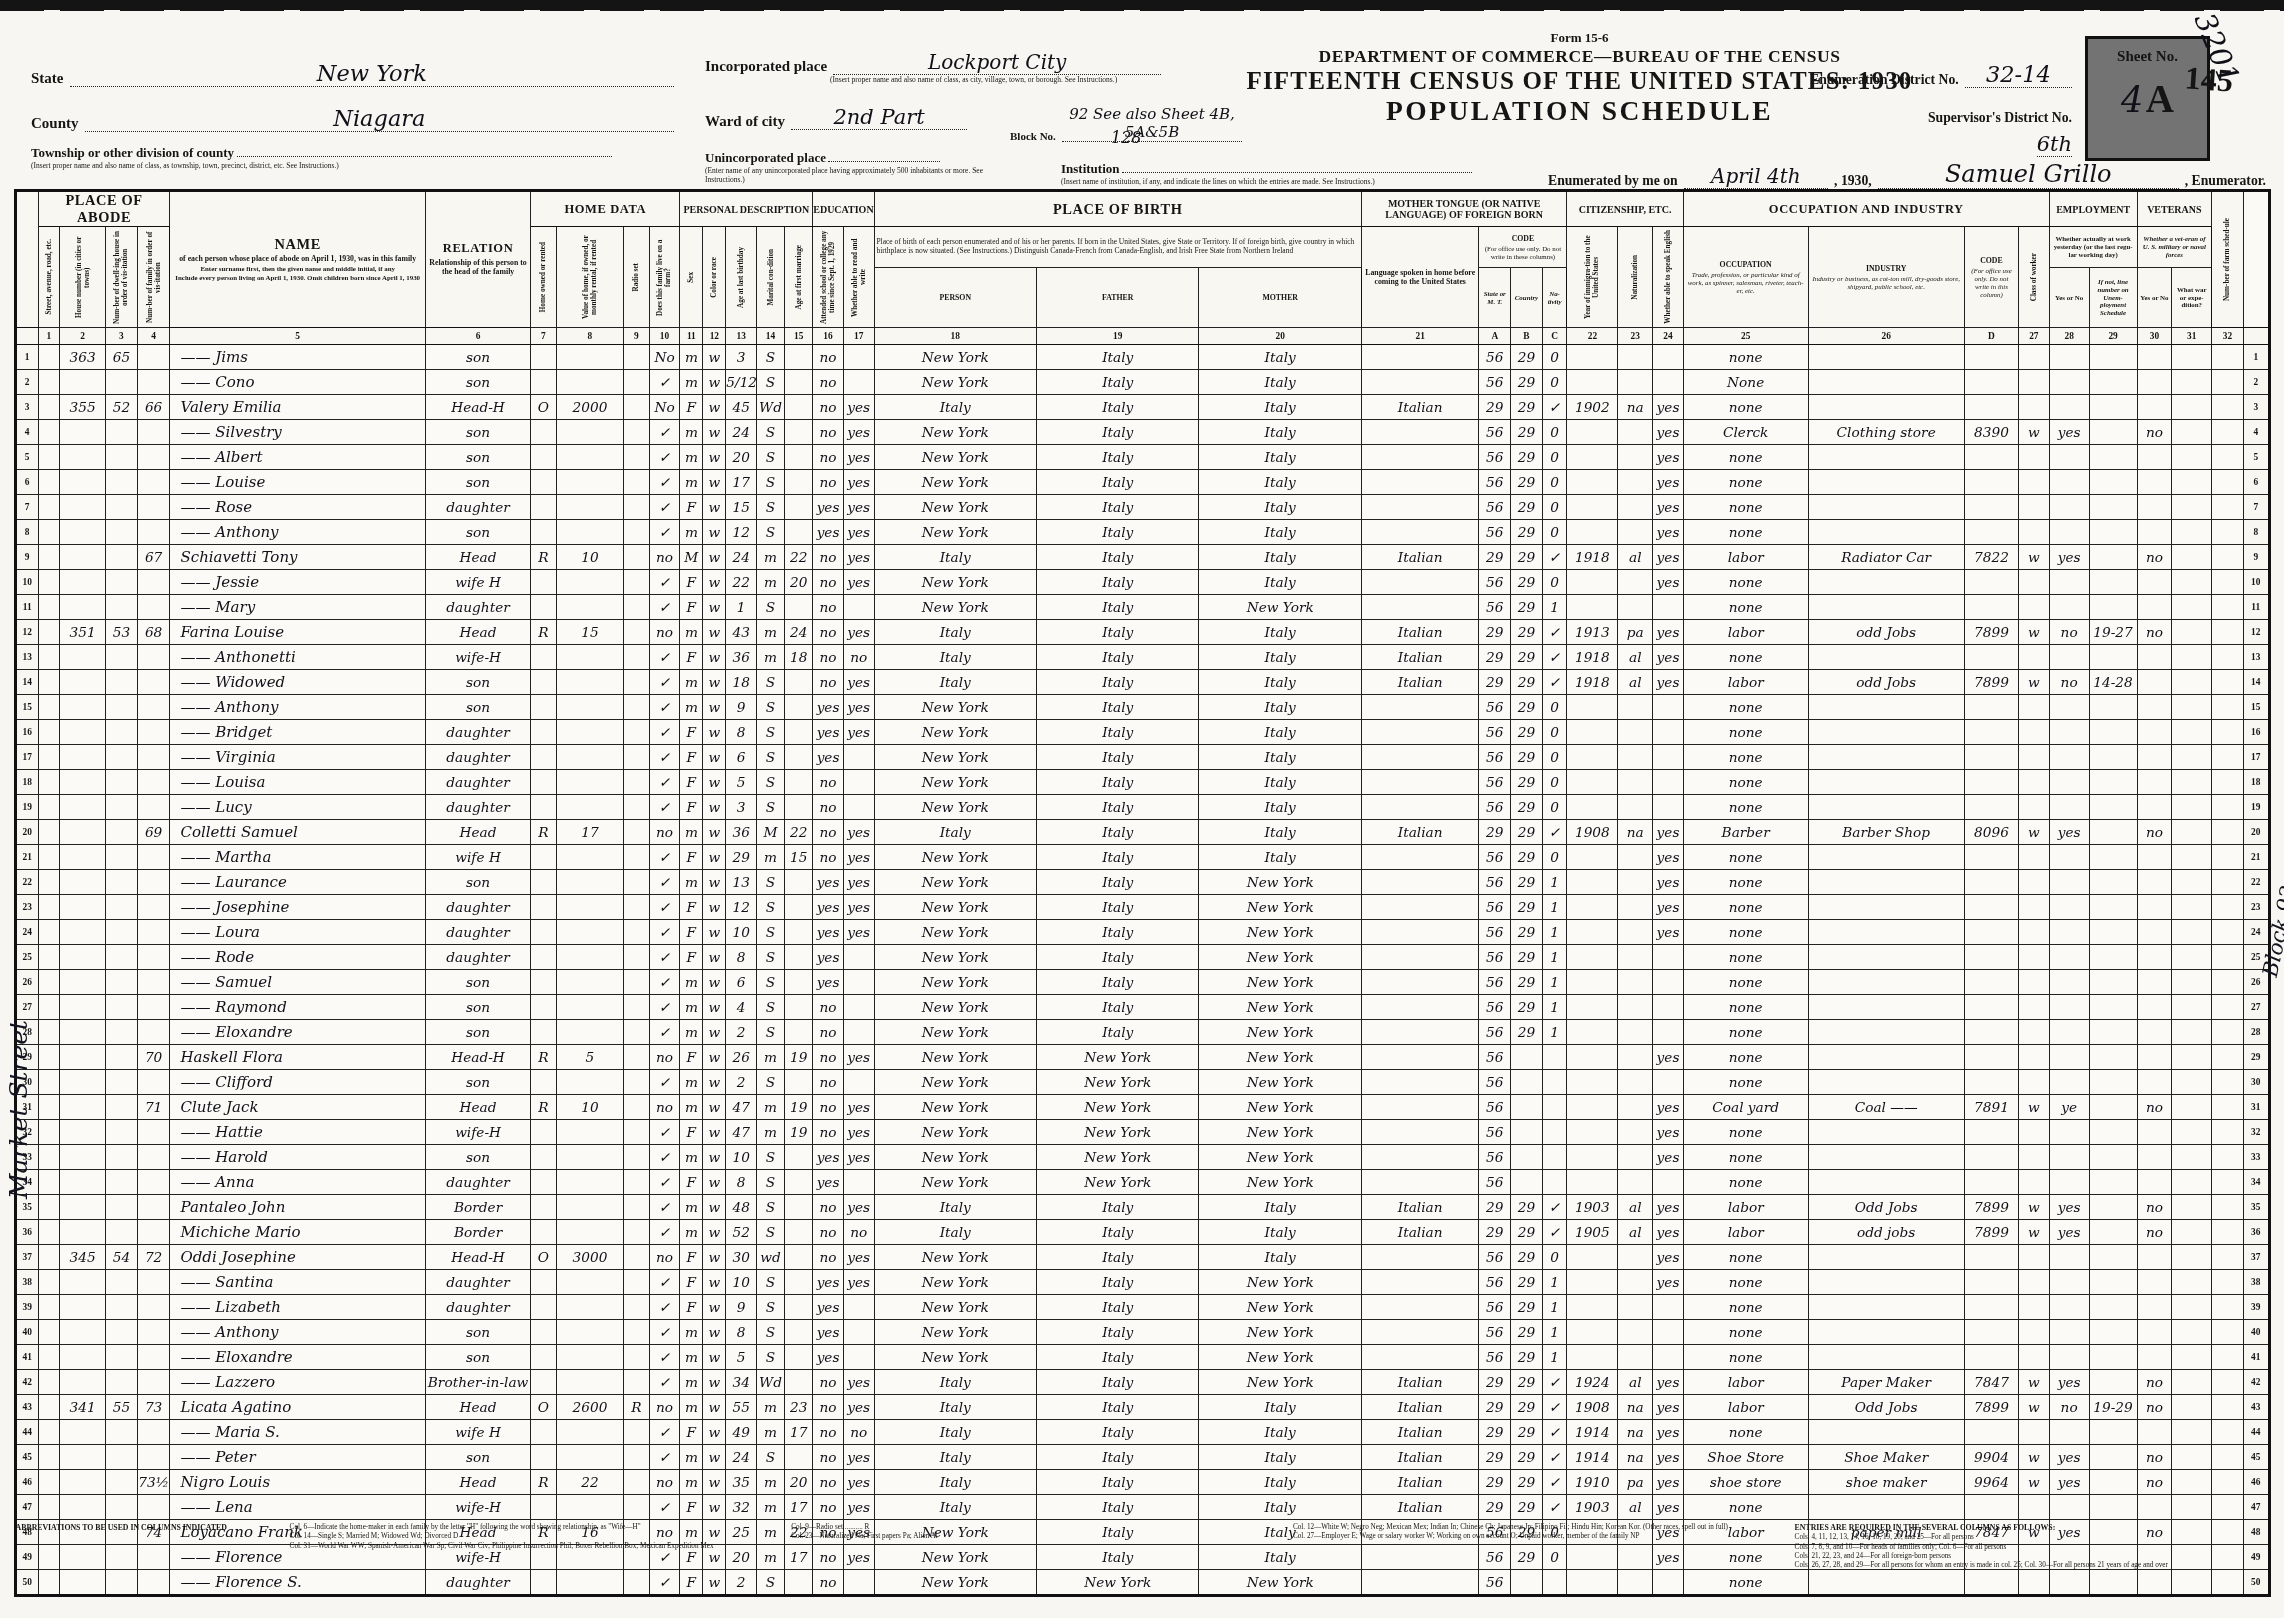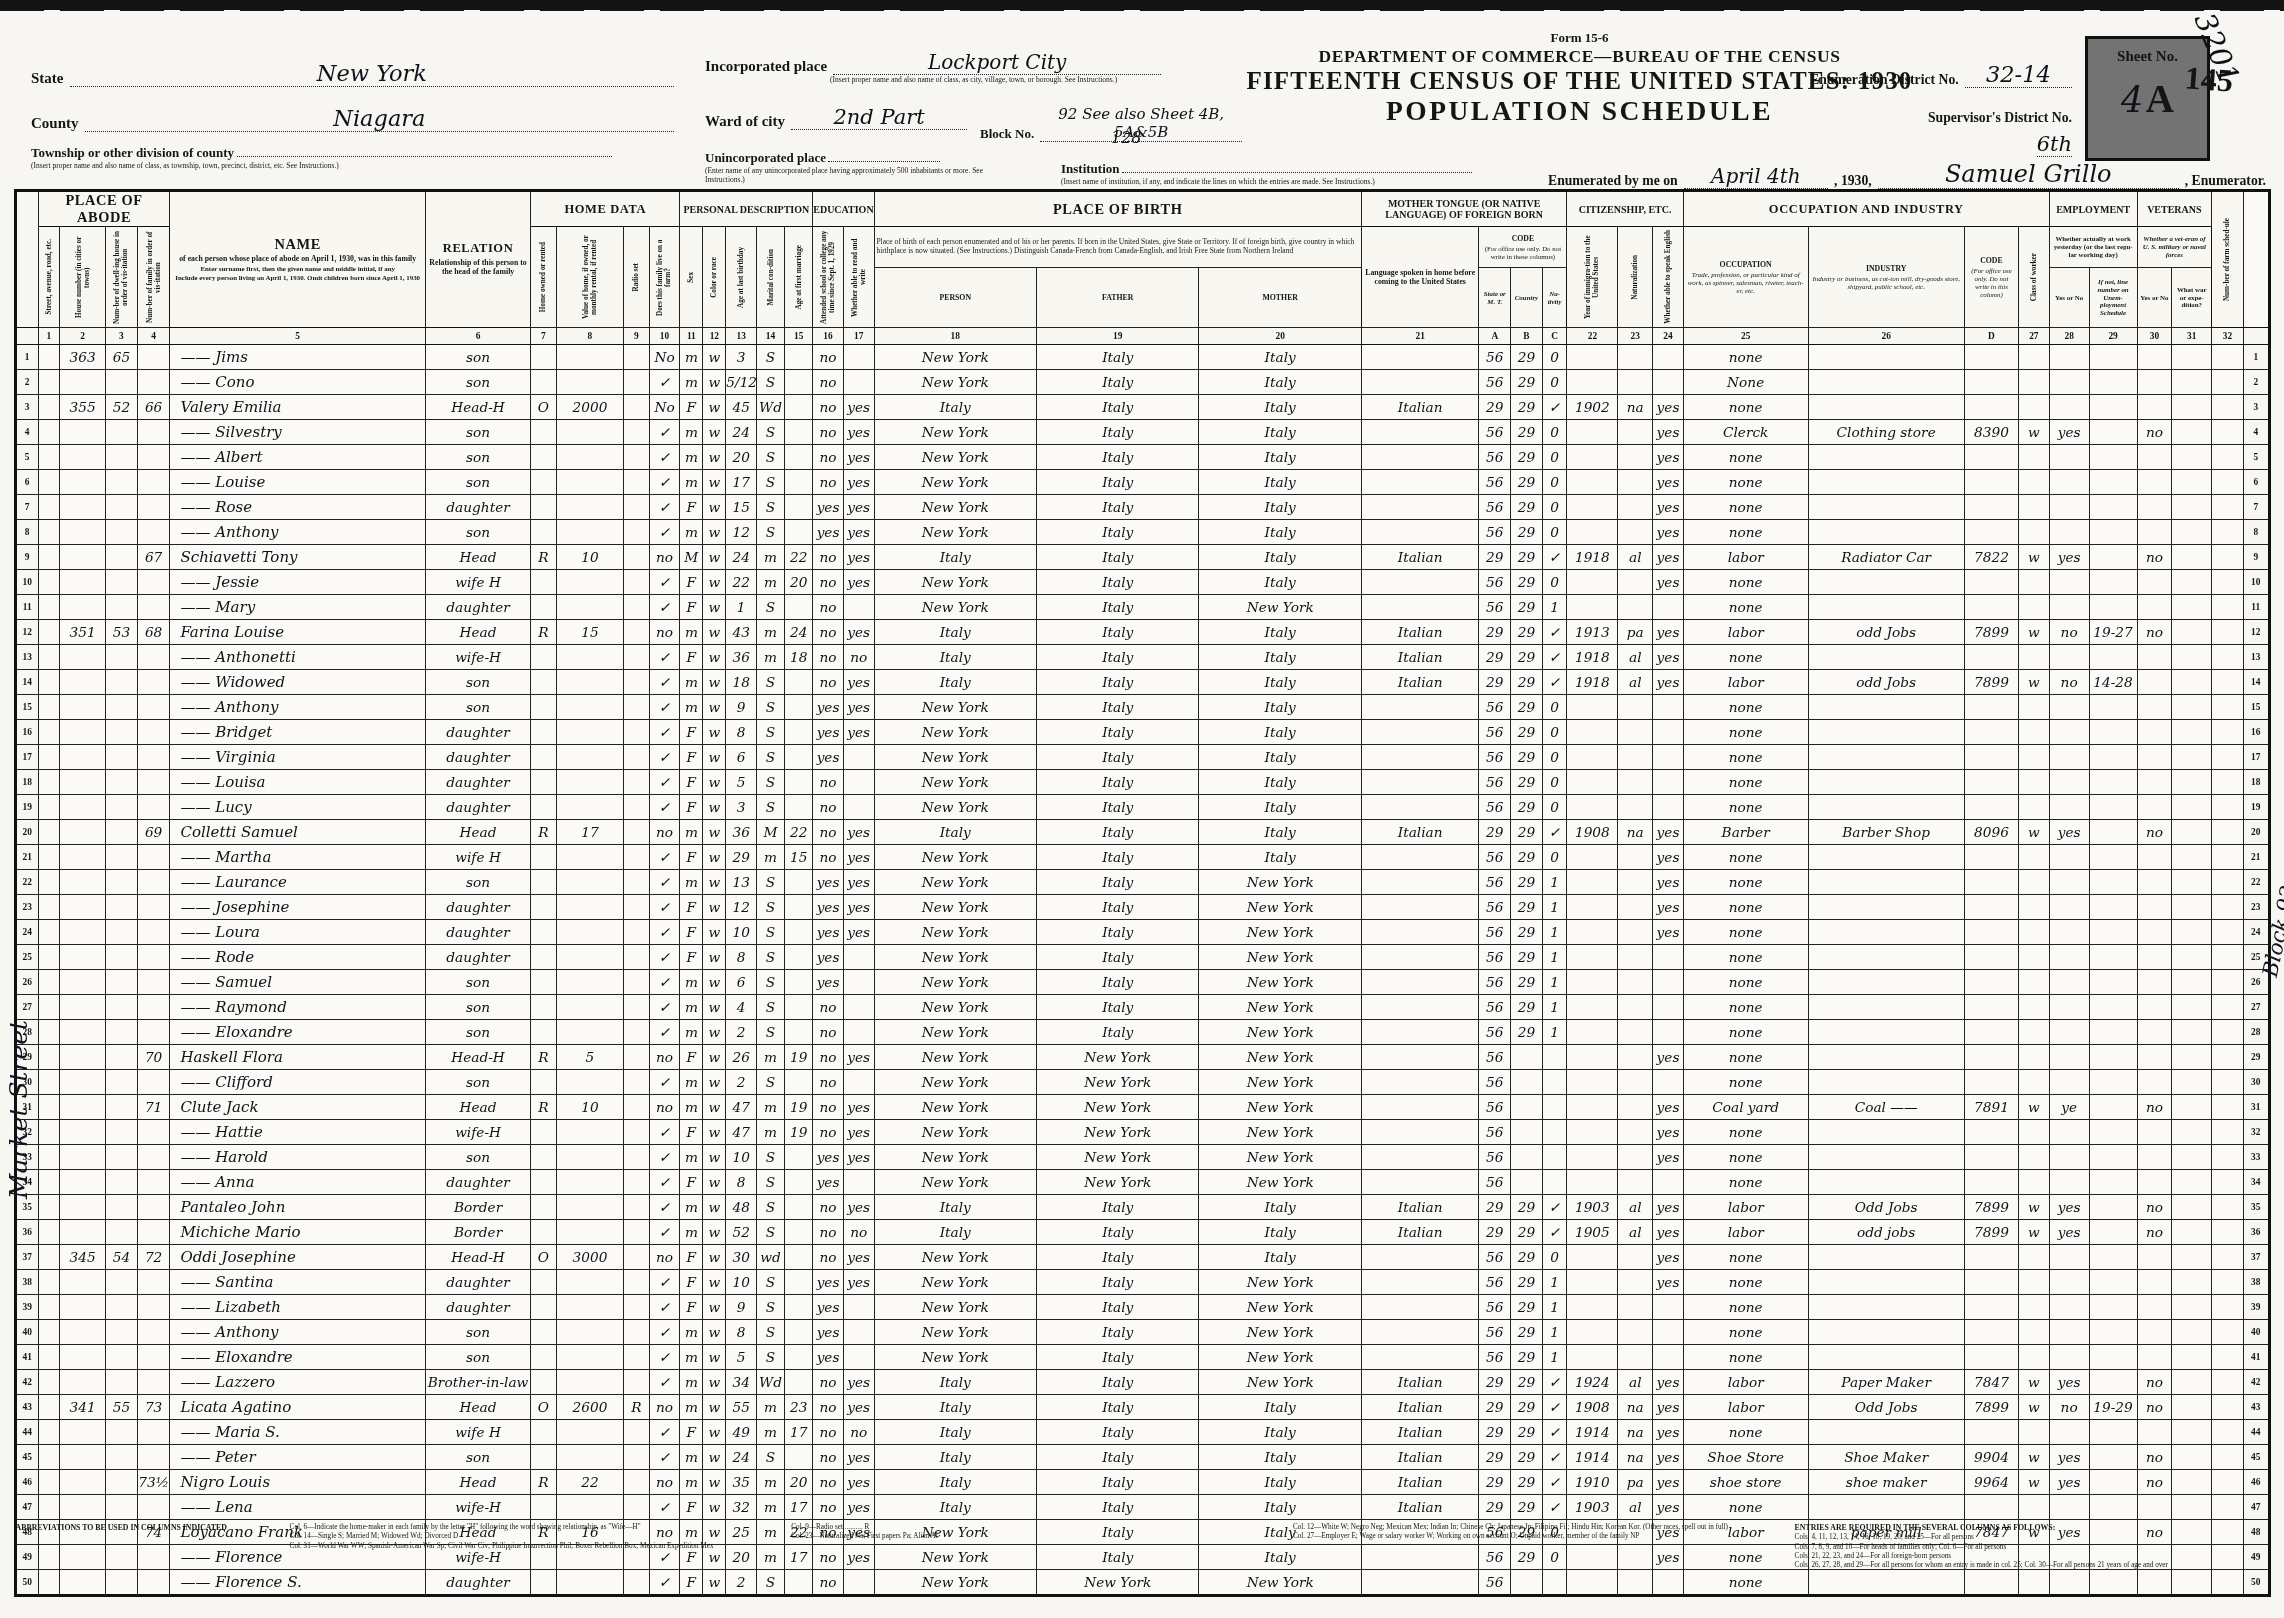--- a/index.html
+++ b/index.html
@@ -74,21 +74,21 @@
   <div class="row-line" style="left:705px;top:39px;width:456px;">
     <span class="lbl">Incorporated place</span>
     <span class="dot" style="flex:1;text-align:center;"><span class="hw" style="font-size:20px;">Lockport City</span></span>
   </div>
   <div class="tiny" style="position:absolute;left:830px;top:64px;">(Insert proper name and also name of class, as city, village, town, or borough.   See Instructions.)</div>
   <div class="row-line" style="left:705px;top:94px;width:262px;">
     <span class="lbl">Ward of city</span>
     <span class="dot" style="flex:1;text-align:center;"><span class="hw" style="font-size:21px;">2nd Part</span></span>
   </div>
   <div class="row-line" style="left:980px;top:94px;width:262px;">
-    <span class="lbl" style="font-size:13px;">Block No.</span>
+    <span class="lbl" style="font-size:11px;margin-left:30px;">Block No.</span>
     <span class="dot" style="flex:1;text-align:center;"><span class="hw" style="font-size:15px;">92 See also Sheet 4B, 5A&amp;5B</span></span>
   </div>
   <div class="hw" style="position:absolute;left:1111px;top:117px;font-size:16px;">128</div>
   <div style="position:absolute;left:705px;top:139px;width:312px;">
     <span class="lbl" style="font-size:13px;">Unincorporated place</span>
     <span class="dot" style="display:inline-block;width:112px;height:11.2px;"></span>
     <div class="tiny">(Enter name of any unincorporated place having approximately 500 inhabitants or more.   See Instructions.)</div>
   </div>
 
   <div class="title-block">

